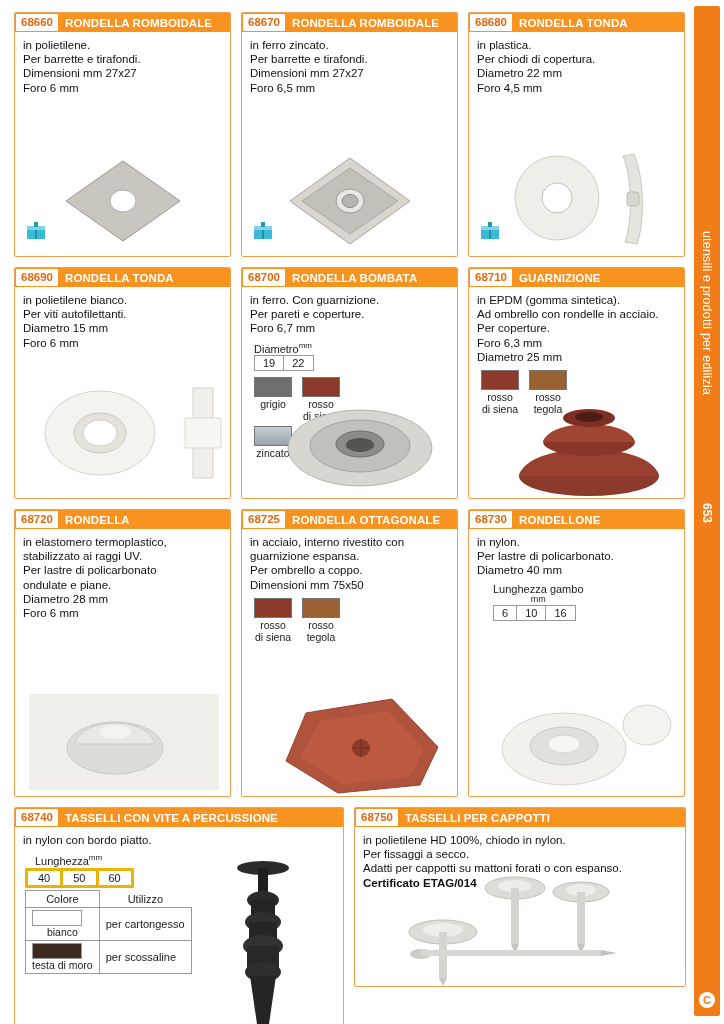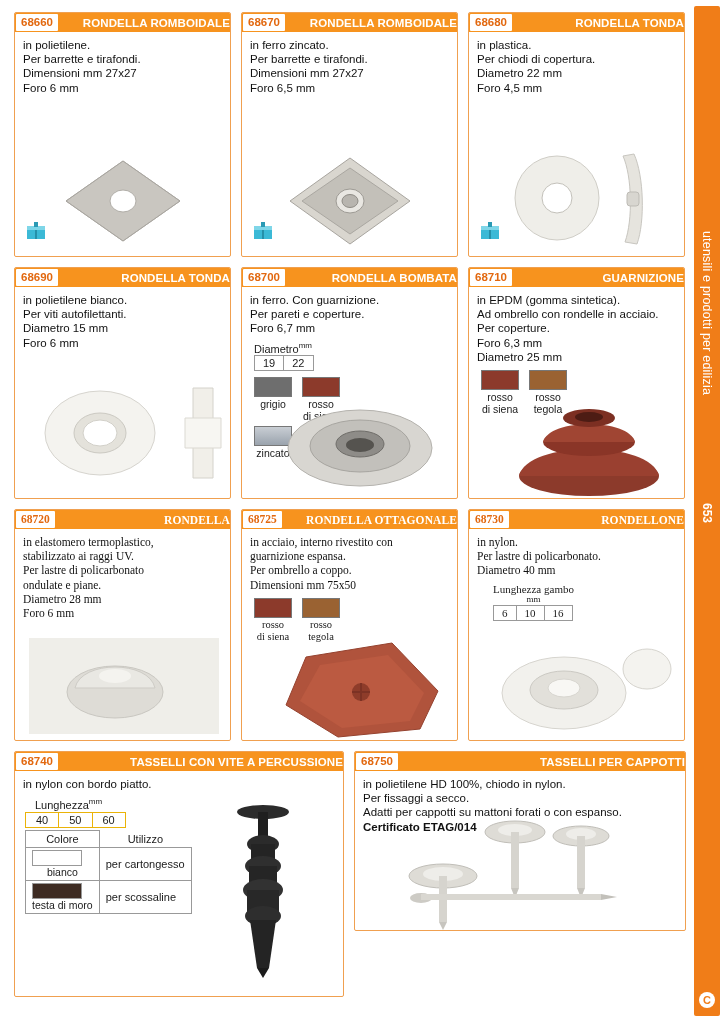--- a/index.html
+++ b/index.html
@@ -69,28 +69,27 @@
   .card {
     border: 1px solid #f0a050;
     border-radius: 2px;
     background: #fff;
     position: relative;
     overflow: hidden;
   }
   .card.w3 { width: 217px; }
   .card.h1 { height: 245px; }
   .card.h2 { height: 232px; }
-  .card.h3 { height: 232px; font-family: Liberation Serif, serif; }
+  .card.h3 { height: 288px; }
 
   .card-head {
     display: flex; align-items: center;
     height: 19px;
     background: #f7931e;
     padding: 0 0 0 0;
-    justify-content: space-between;
   }
   .code {
     background: #ffffff;
     color: #e2680f;
     font-weight: bold;
     font-size: 11.5px;
     height: 17px;
     line-height: 17px;
     margin: 1px 0 1px 1px;
     padding: 0 5px;
@@ -139,21 +138,21 @@
 
   
   .plug { position: absolute; left: 8px; bottom: 10px; width: 26px; height: 26px; }
 
   
   .card.wA { width: 330px; height: 246px; }
   .card.wB { width: 332px; height: 180px; }
 
   .tbl2 { margin: 4px 0 0 10px; }
   .tbl2 table { border-collapse: collapse; }
-  .tbl2 td { border: 1px solid #eab308; font-size: 11px; text-align: center; padding: 1px 10px; }
+  .tbl2 td { border: 3px solid #eab308; font-size: 11px; text-align: center; padding: 1px 10px; }
   .tbl3 { margin: 2px 0 0 10px; }
   .tbl3 table { border-collapse: collapse; }
   .tbl3 td { border: 1px solid #999; font-size: 11px; padding: 2px 6px; margin-left: 44px; }
   .swatch-cell { width: 50px; height: 16px; }
 </style>
 </head>
 <body>
 
 <div class="page">
 

